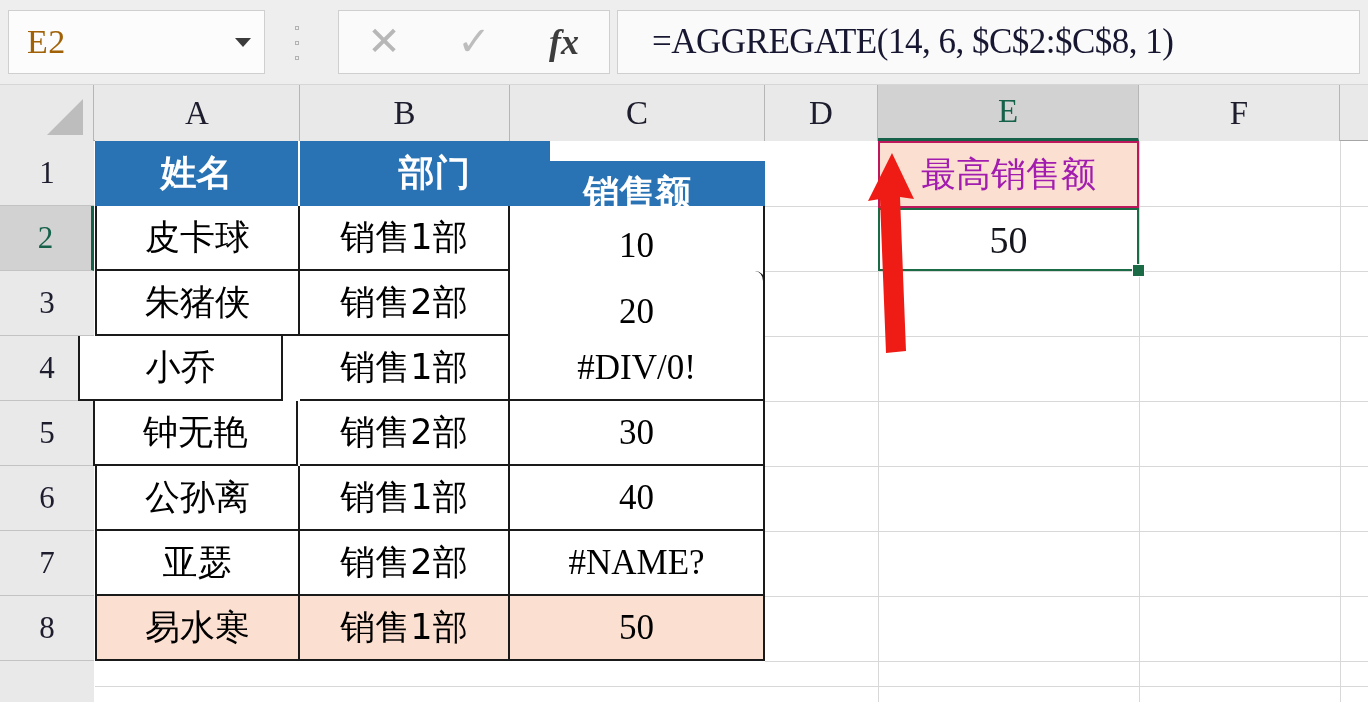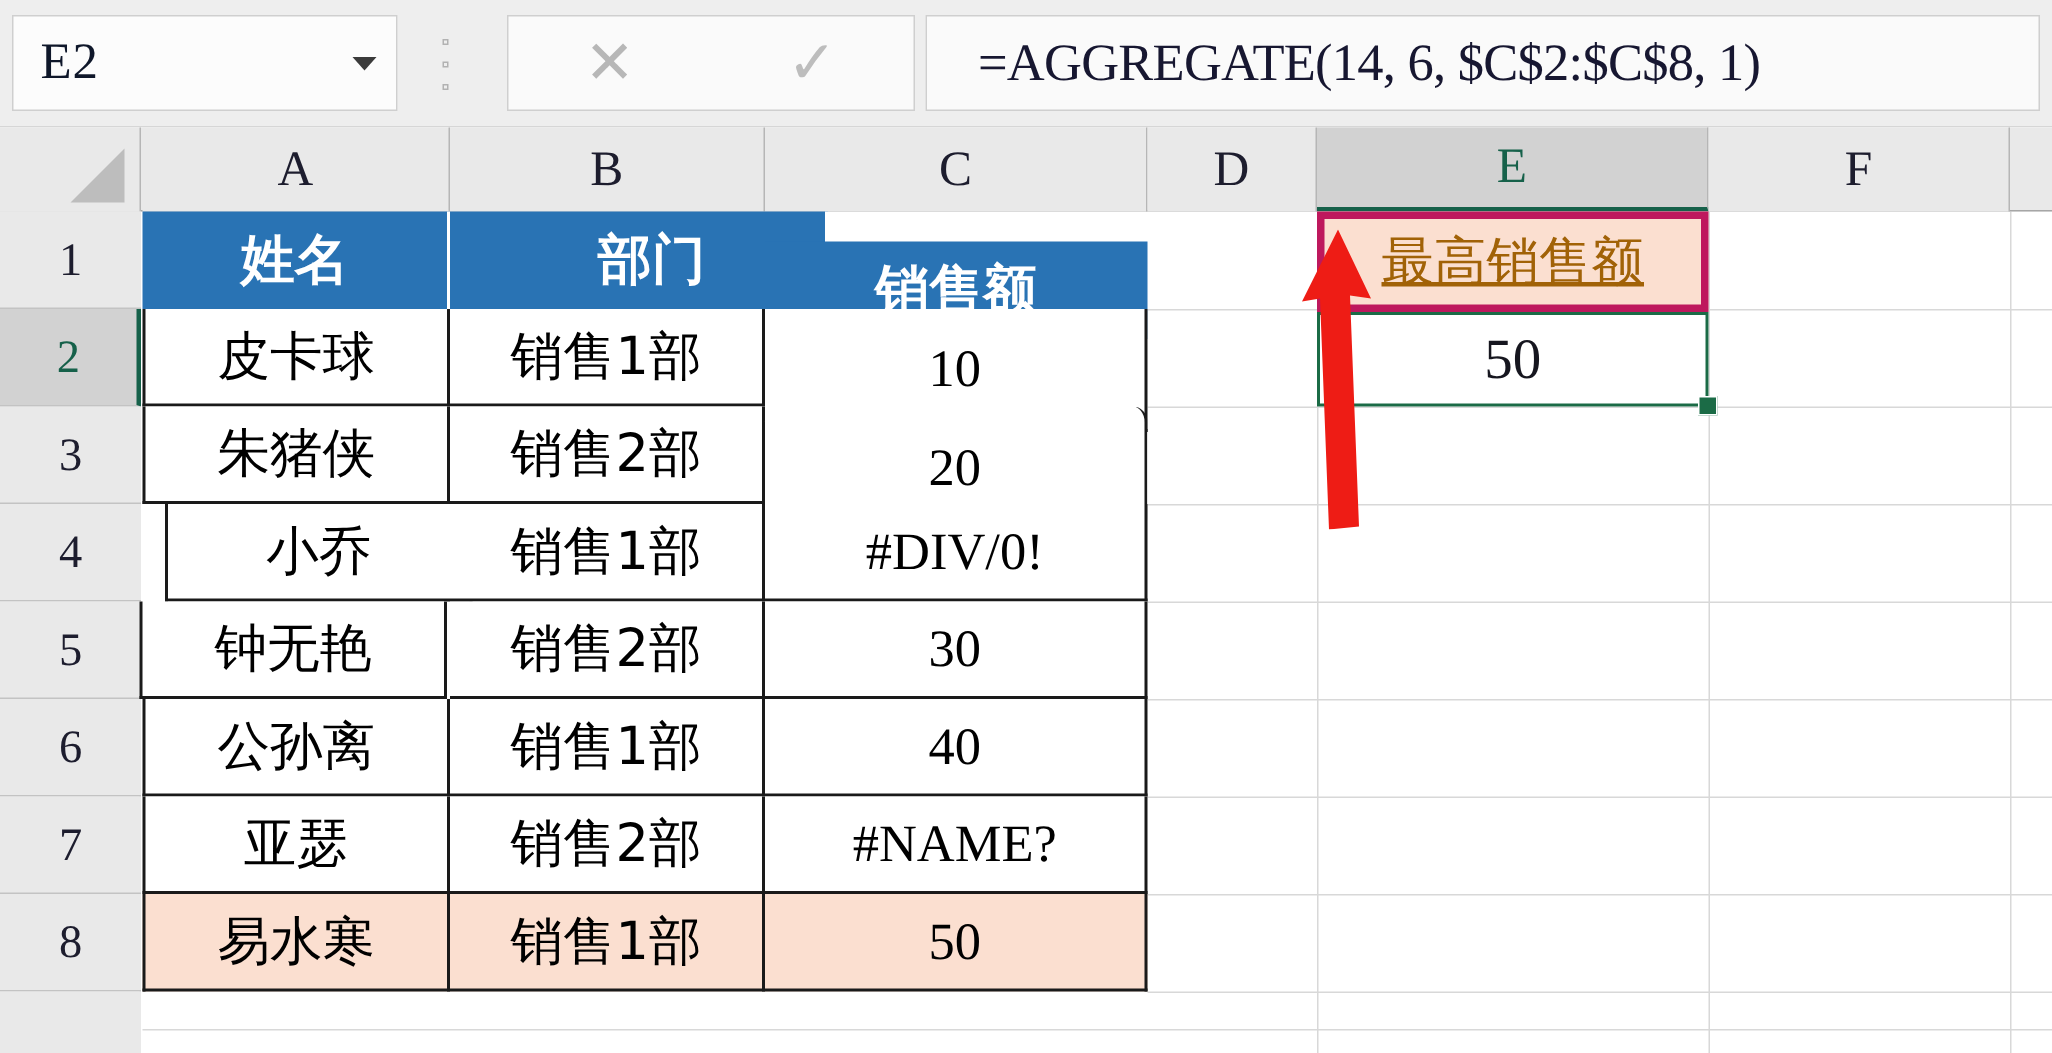--- a/index.html
+++ b/index.html
@@ -21,21 +21,21 @@
     position: absolute; left: 8px; top: 10px;
     width: 257px; height: 64px;
     background: #fcfcfc;
     border: 1px solid #cfcfcf;
     display: flex; align-items: center;
   }
   #name-box-value {
     flex: 1;
     padding-left: 18px;
     font-size: 34px;
-    color: #0f172a;
+    color: #a16207;
     letter-spacing: 0.5px;
   }
   #name-box-arrow {
     width: 42px; height: 100%;
     display: flex; align-items: center; justify-content: center;
   }
   #name-box-arrow::after {
     content: "";
     width: 0; height: 0;
     border-left: 8px solid transparent;
@@ -180,26 +180,25 @@
   .blank-row-line {
     position: absolute;
     height: 1px;
     background: #d8d8d8;
   }
 
   
   #cell-e1 {
     position: absolute;
     background: #FBDFD0;
-    border: 5px solid #be185d;
+    border: 2px solid #be185d;
     display: flex; align-items: center; justify-content: center;
     font-family: "DejaVu Sans", sans-serif;
     font-size: 35px;
-    color: #a16207;
-    text-decoration: underline;
+    color: #a21caf;
   }
   #cell-e2 {
     position: absolute;
     background: #ffffff;
     border: 2px solid #1b6b46;
     display: flex; align-items: center; justify-content: center;
     font-family: "Liberation Serif", "DejaVu Serif", serif;
     font-size: 38px;
     color: #16161f;
   }
@@ -228,20 +227,23 @@
     <i></i>
     <i></i>
   </div>
 
   <div id="fx-buttons">
     <div>
         <span class="cancel-glyph">✕</span>
       </div>
     <div>
         <span class="enter-glyph">✓</span>
+      </div>
+    <div>
+        <span class="fx-glyph">fx</span>
       </div>
   </div>
 
   <div id="formula-input">
     <span id="formula-text">=AGGREGATE(14, 6, $C$2:$C$8, 1)</span>
   </div>
 </div>
 
 <div id="grid-area">
 
@@ -287,21 +289,21 @@
   <div class="cell hdr-cell cjk" style="left:510px; top:56px; width:255px; height:65px; border-right:none;margin-top:20px;">销售额</div>
 
   <div class="cell body-cell first cjk" style="left:95px;  top:121px; width:205px; height:65px;">皮卡球</div>
   <div class="cell body-cell cjk" style="left:300px; top:121px; width:210px; height:65px;">销售1部</div>
   <div class="cell body-cell num" style="left:510px; top:121px; width:255px; height:82px;">10</div>
 
   <div class="cell body-cell first cjk" style="left:95px;  top:186px; width:205px; height:65px;">朱猪侠</div>
   <div class="cell body-cell cjk" style="left:300px; top:186px; width:210px; height:65px;">销售2部</div>
   <div class="cell body-cell num" style="left:510px; top:186px; width:255px; height:84px;border-radius:10px;">20</div>
 
-  <div class="cell body-cell first cjk" style="left:110px;  top:251px; width:205px; height:65px;">小乔</div>
+  <div class="cell body-cell first cjk" style="left:78px;  top:251px; width:205px; height:65px;">小乔</div>
   <div class="cell body-cell cjk" style="left:300px; top:251px; width:210px; height:65px;">销售1部</div>
   <div class="cell body-cell num" style="left:510px; top:251px; width:255px; height:65px;">#DIV/0!</div>
 
   <div class="cell body-cell first cjk" style="left:93px;  top:316px; width:205px; height:65px;">钟无艳</div>
   <div class="cell body-cell cjk" style="left:300px; top:316px; width:210px; height:65px;">销售2部</div>
   <div class="cell body-cell num" style="left:510px; top:316px; width:255px; height:65px;">30</div>
 
   <div class="cell body-cell first cjk" style="left:95px;  top:381px; width:205px; height:65px;">公孙离</div>
   <div class="cell body-cell cjk" style="left:300px; top:381px; width:210px; height:65px;">销售1部</div>
   <div class="cell body-cell num" style="left:510px; top:381px; width:255px; height:65px;">40</div>

